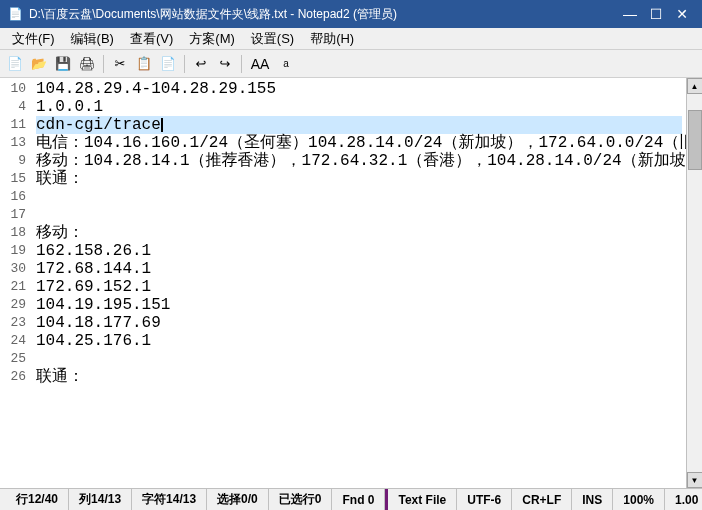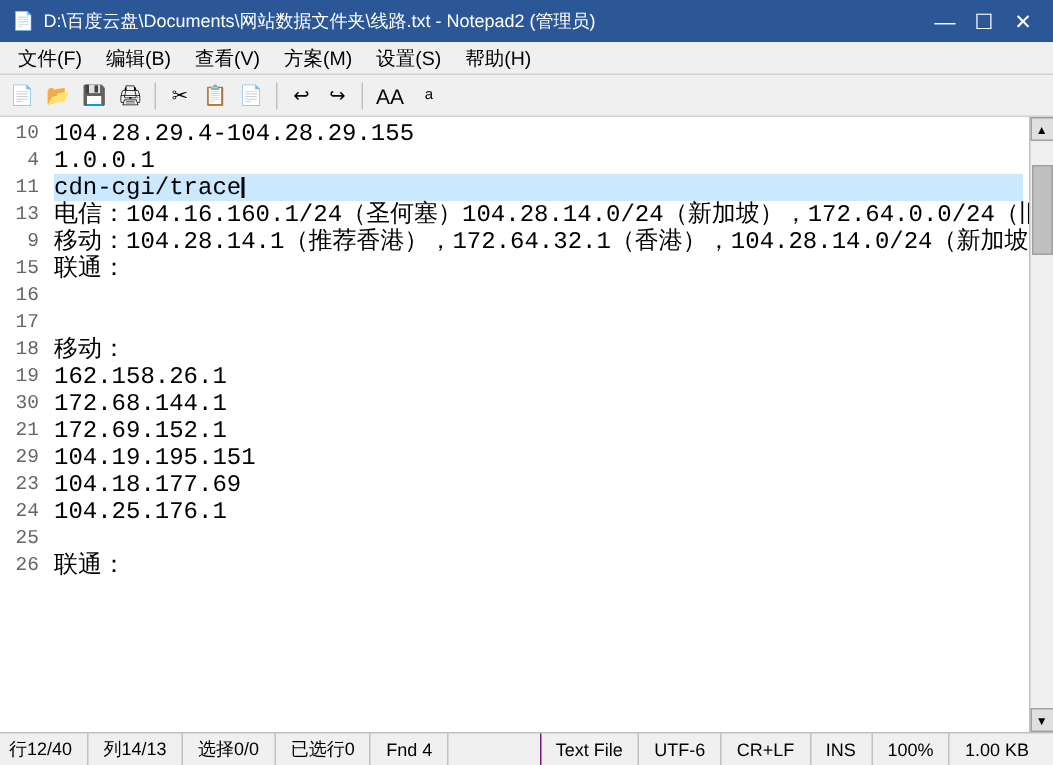--- a/index.html
+++ b/index.html
@@ -151,24 +151,25 @@
       font-size: 8px;
       cursor: pointer;
     }
 
     
     .status-bar {
       background: #f0f0f0;
       height: 22px;
       display: flex;
       align-items: center;
-      padding: 0 6px;
+      padding: 0 16px;
       font-size: 12px;
       border-top: 1px solid #c0c0c0;
       gap: 0;
+      font-weight: bold;
     }
     .status-item {
       padding: 0 10px;
       border-right: 1px solid #c0c0c0;
       height: 100%;
       display: flex;
       align-items: center;
       white-space: nowrap;
     }
     .status-item:first-child { padding-left: 0; }
@@ -248,23 +249,24 @@
     <div class="scroll-arrow">▲</div>
     <div class="scroll-thumb"></div>
     <div style="flex:1"></div>
     <div class="scroll-arrow">▼</div>
   </div>
 </div>
 
 <div class="status-bar">
   <span class="status-item">行12/40</span>
   <span class="status-item">列14/13</span>
+  <span class="status-item">字符14/13</span>
   <span class="status-item">选择0/0</span>
   <span class="status-item">已选行0</span>
-  <span class="status-item">Fnd 4</span>
+  <span class="status-item">Fnd 0</span>
   <span style="flex:1"></span>
-  <span class="status-item" style="border-left:1px solid #701a75;">Text File</span>
+  <span class="status-item" style="border-left:3px solid #701a75;">Text File</span>
   <span class="status-item">UTF-6</span>
   <span class="status-item">CR+LF</span>
   <span class="status-item">INS</span>
   <span class="status-item">100%</span>
   <span class="status-item" style="border-right:none;">1.00 KB</span>
 </div>
 
 </body></html>

